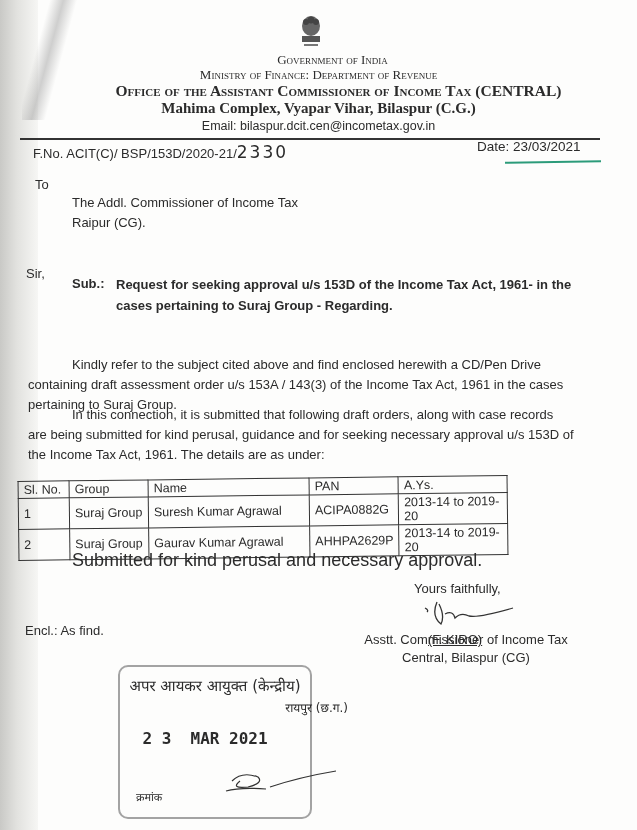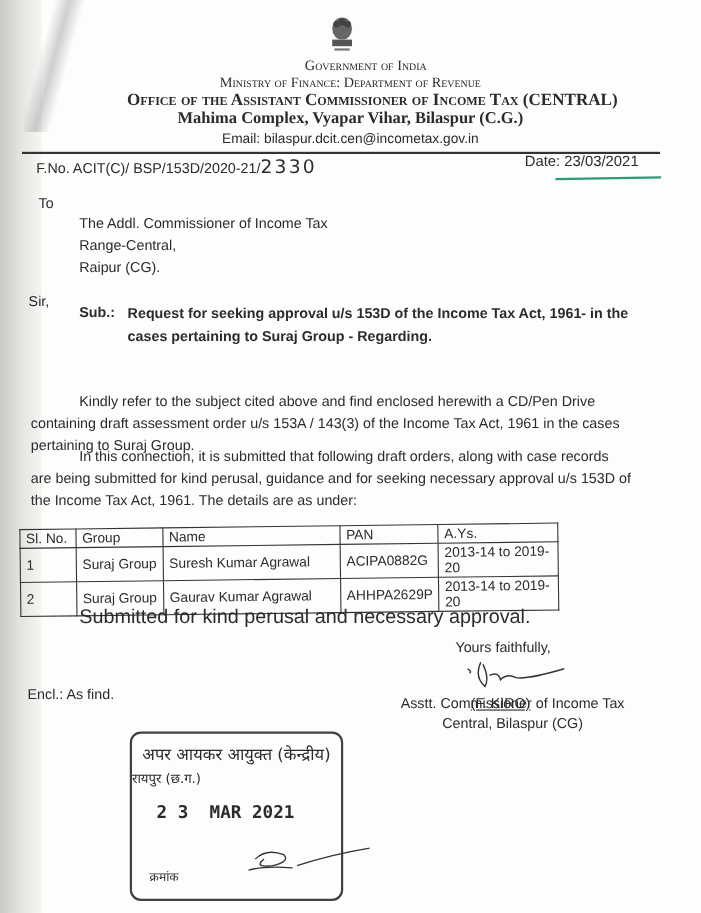--- a/index.html
+++ b/index.html
@@ -11,21 +11,21 @@
            background:linear-gradient(105deg, rgba(0,0,0,0) 30%, rgba(150,150,150,0.45) 45%, rgba(0,0,0,0) 60%); }
   .abs { position:absolute; }
   .serif { font-family:"Liberation Serif","DejaVu Serif",serif; }
   .emblem { left:298px; top:14px; width:26px; height:34px; }
   .h1 { left:0; width:637px; text-align:center; }
   .sc { font-variant:small-caps; }
   .rule { left:20px; width:580px; top:138px; height:0; border-top:2px solid #333; }
   .green { left:505px; top:161px; width:96px; height:0; border-top:2px solid #2c9b7a; transform:rotate(-1deg); }
   table.det { position:absolute; left:18px; top:478px; border-collapse:collapse; font-size:12.5px; transform:rotate(-0.7deg); }
   table.det td { border:1px solid #333; padding:1px 5px; height:14px; line-height:14px; }
-  .stamp { left:118px; top:665px; width:190px; height:150px; border:2px solid #404040; border-radius:10px; }
+  .stamp { left:118px; top:665px; width:190px; height:150px; border:2px solid #a3a3a3; border-radius:10px; }
   .hand { font-family:"DejaVu Sans", sans-serif; letter-spacing:2px; }
 </style>
 </head>
 <body>
 
 <div class="edge"></div>
 <div class="edge2"></div>
 
 <svg class="abs emblem" viewBox="0 0 26 34">
   <rect x="4" y="22" width="18" height="6" fill="#555"></rect>
@@ -45,21 +45,20 @@
 
 <div class="abs" style="left:33px;top:142px;font-size:13px;">
   <span>F.No. ACIT(C)/ BSP/153D/2020-21/</span><span class="hand" style="font-size:17px;">2330</span>
 </div>
 <div class="abs" style="left:477px;top:139px;font-size:13.5px;">Date: 23/03/2021</div>
 <div class="abs green"></div>
 
 <div class="abs" style="left:35px;top:177px;font-size:13px;">To</div>
 <div class="abs" style="left:72px;top:193px;font-size:13px;line-height:20px;">
   <div>The Addl. Commissioner of Income Tax</div>
-  <div>Range-Central,</div>
   <div>Raipur (CG).</div>
 </div>
 
 <div class="abs" style="left:26px;top:266px;font-size:13px;">Sir,</div>
 <div class="abs" style="left:72px;top:276px;font-size:13px;font-weight:bold;">Sub.:</div>
 <div class="abs" style="left:116px;top:274px;font-size:13px;font-weight:bold;line-height:21px;">
   <div>Request for seeking approval u/s 153D of the Income Tax Act, 1961- in the</div>
   <div>cases pertaining to Suraj Group - Regarding.</div>
 </div>
 
@@ -110,19 +109,19 @@
 <div class="abs" style="left:428px;top:632px;font-size:13px;text-decoration:underline;">(F. KIRO)</div>
 <div class="abs" style="left:356px;top:631px;width:220px;text-align:center;font-size:13px;line-height:18px;">
   <div>Asstt. Commissioner of Income Tax</div>
   <div>Central, Bilaspur (CG)</div>
 </div>
 
 <div class="abs" style="left:25px;top:623px;font-size:13px;">Encl.: As find.</div>
 
 <div class="abs stamp">
   <div style="position:absolute;left:0;top:8px;width:190px;text-align:center;font-family:'DejaVu Sans',sans-serif;font-size:15px;">अपर आयकर आयुक्त (केन्द्रीय)</div>
-  <div style="position:absolute;left:0;top:32px;width:228px;text-align:left;font-family:'DejaVu Sans',sans-serif;font-size:12px;">रायपुर (छ.ग.)</div>
+  <div style="position:absolute;left:0;top:32px;width:228px;text-align:right;font-family:'DejaVu Sans',sans-serif;font-size:12px;">रायपुर (छ.ग.)</div>
   <div style="position:absolute;left:0;top:62px;width:170px;text-align:center;font-family:'DejaVu Sans Mono',monospace;font-weight:bold;font-size:16px;white-space:pre;">2 3  MAR 2021</div>
   <div style="position:absolute;left:16px;top:122px;font-family:'DejaVu Sans',sans-serif;font-size:11px;">क्रमांक</div>
   <svg style="position:absolute;left:100px;top:100px;" width="120" height="40" viewBox="0 0 120 40">
     <path d="M12 14 q10 -10 26 -4 q6 6 -10 10 q-18 2 -8 -6 M6 24 q14 -4 40 -2 M50 20 q30 -10 66 -16" stroke="#333" stroke-width="1.2" fill="none"></path>
   </svg>
 </div>
 
 </body></html>

